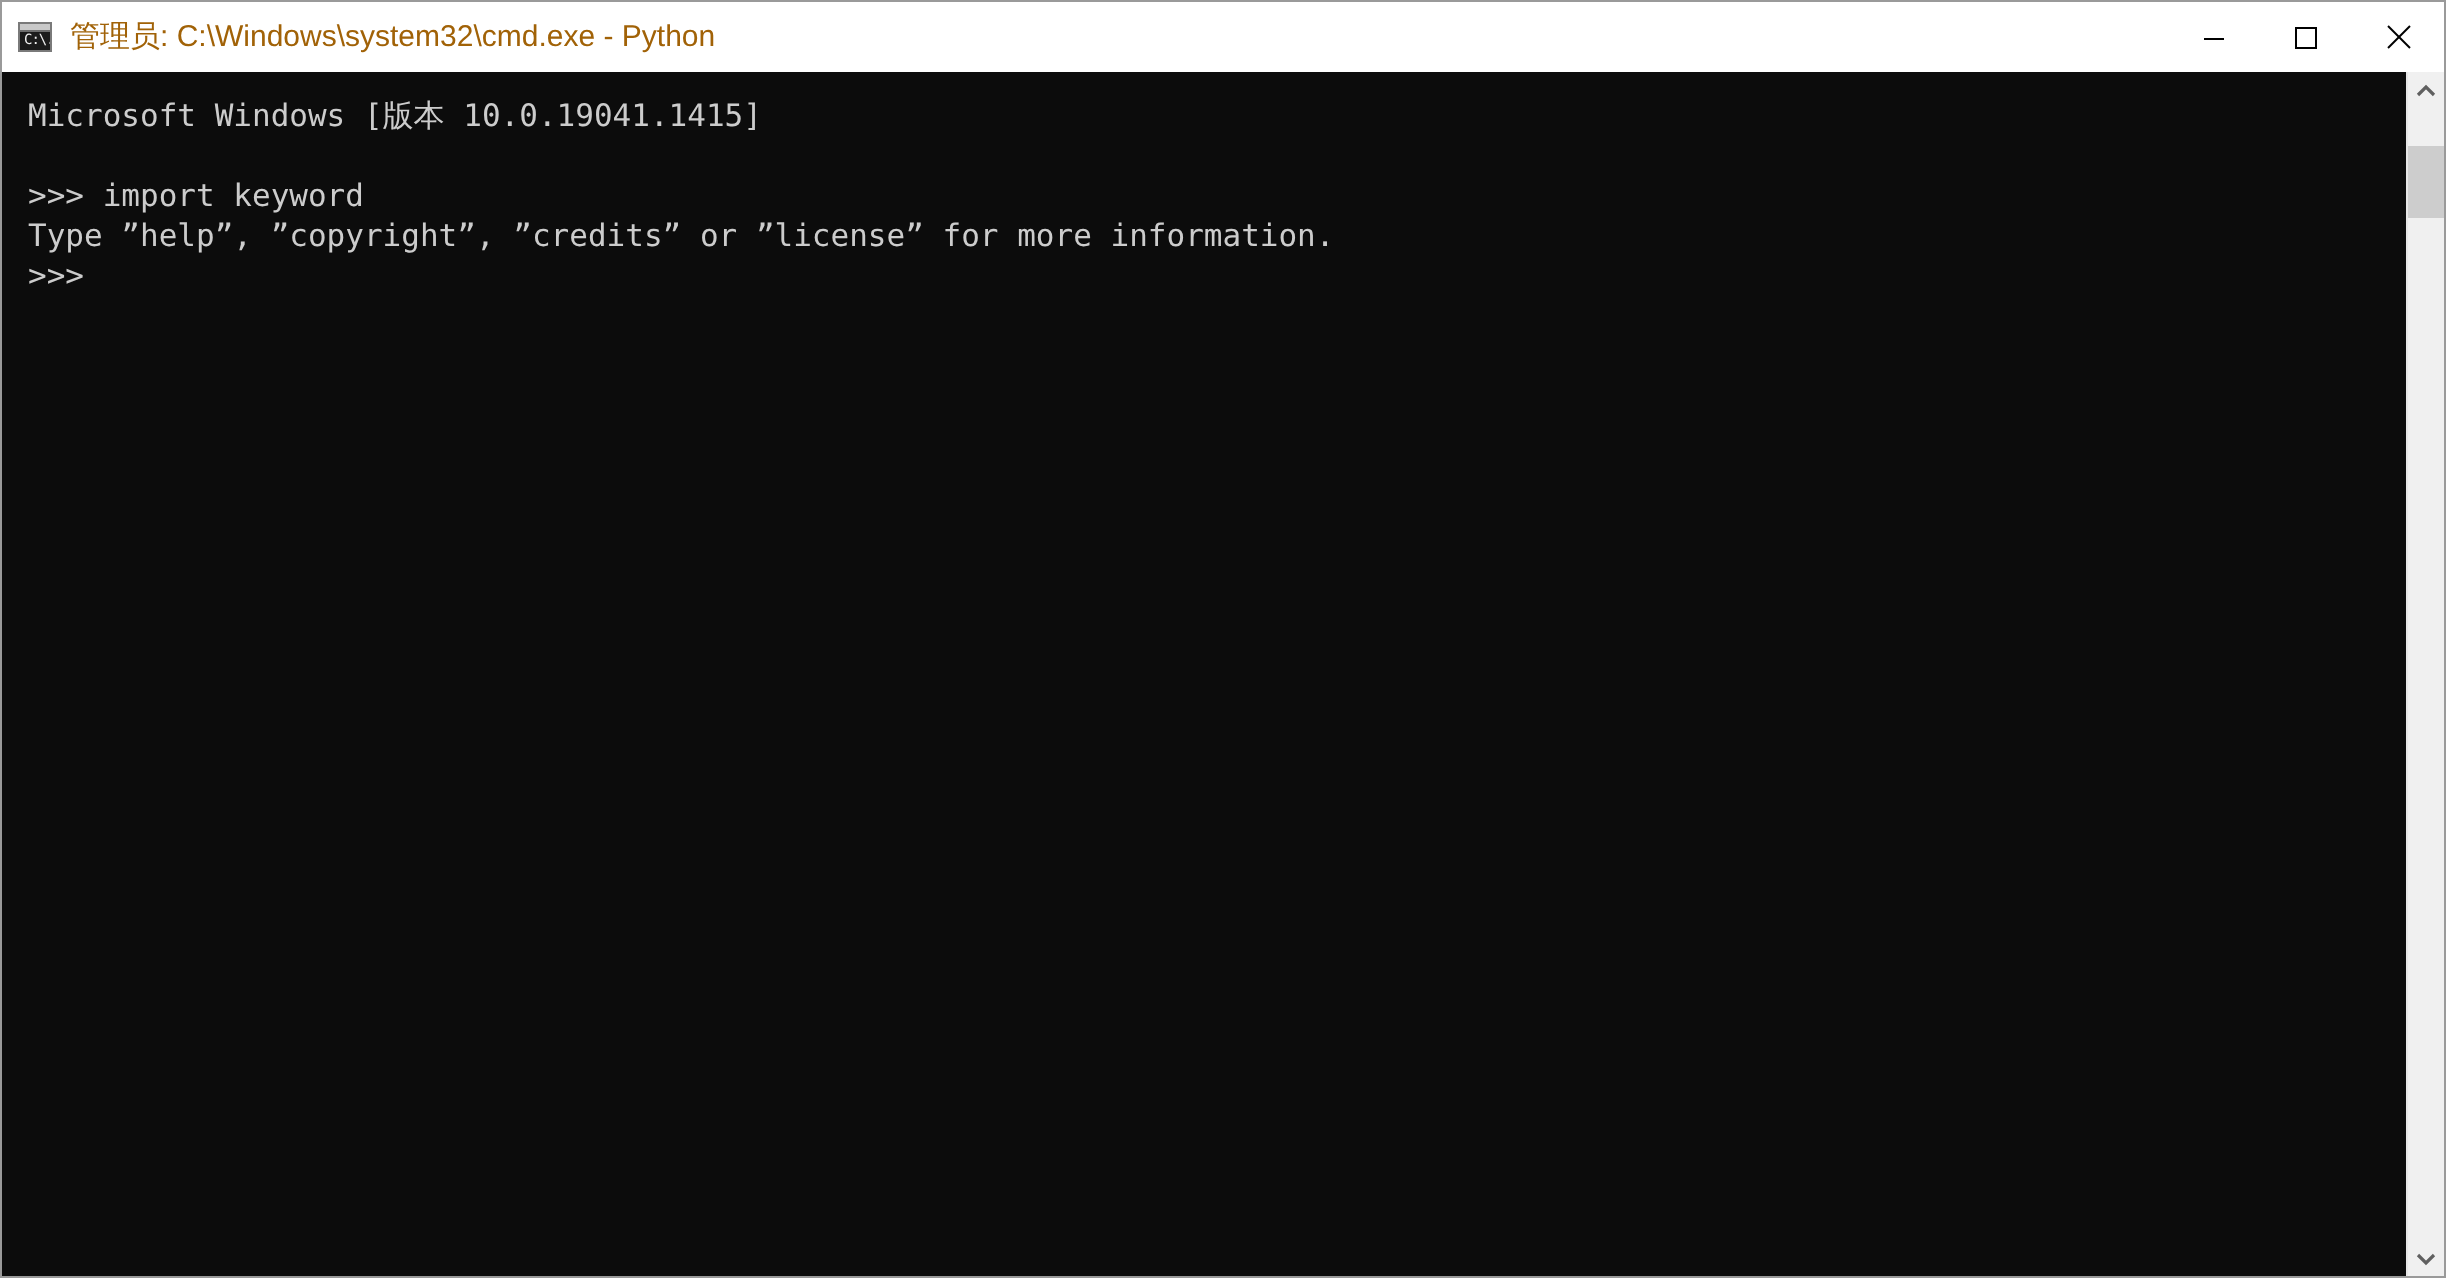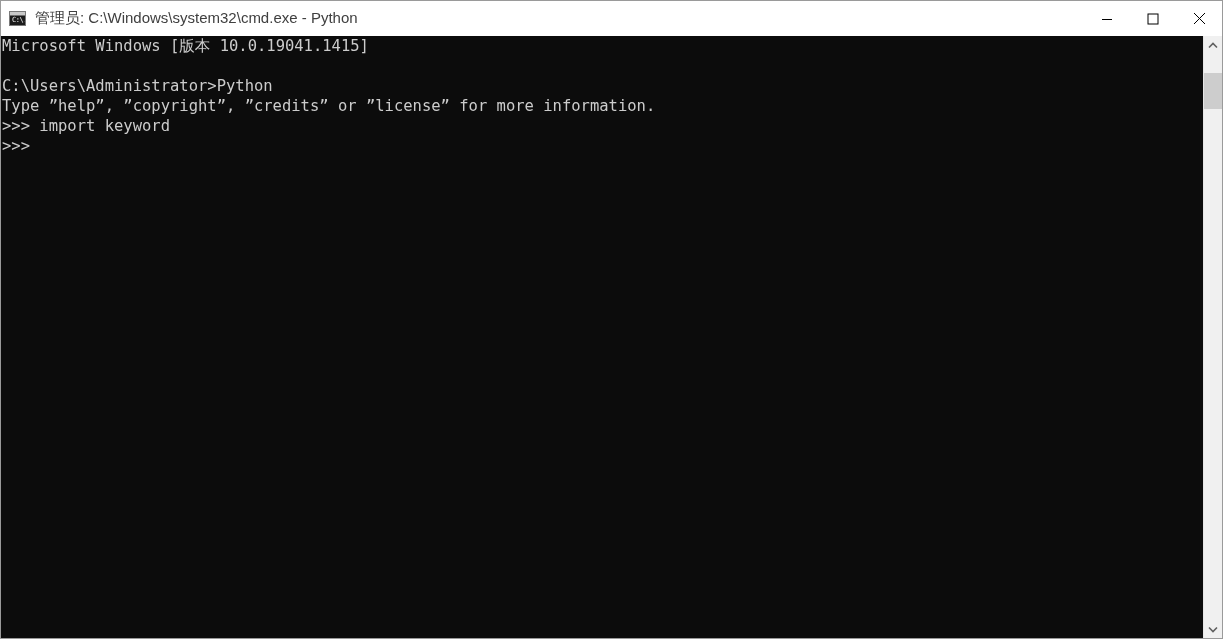--- a/index.html
+++ b/index.html
@@ -69,21 +69,21 @@
     font-size: 7px;
     line-height: 10px;
     letter-spacing: -0.5px;
     text-align: left;
     padding-left: 1px;
   }
 
   .title-text {
     font-family: "Liberation Sans", sans-serif;
     font-size: 15px;
-    color: #404040;
+    color: #a16207;
     white-space: nowrap;
     letter-spacing: 0px;
   }
 
   .window-controls {
     position: absolute;
     right: 0;
     top: 0;
     height: 35px;
     display: flex;
@@ -108,21 +108,21 @@
     display: flex;
     background: #0c0c0c;
     overflow: hidden;
   }
 
   .console-text {
     flex: 1 1 auto;
     position: relative;
     background: #0c0c0c;
     overflow: hidden;
-    padding: 0;
+    padding: 12px;
   }
 
   .line {
     font-family: "DejaVu Sans Mono", "Liberation Mono", monospace;
     font-size: 15.5px;
     line-height: 20px;
     height: 20px;
     color: #cccccc;
     white-space: pre;
     letter-spacing: 0px;
@@ -198,23 +198,22 @@
         </svg>
       </div>
     </div>
   </div>
 
   <div class="console-area">
 
     <div class="console-text">
       <div class="line">Microsoft Windows [版本 10.0.19041.1415]</div>
       <div class="line blank"></div>
-      <div class="line">C:\Users\Administrator&gt;Python</div>
+      <div class="line">&gt;&gt;&gt; import keyword</div>
       <div class="line">Type ”help”, ”copyright”, ”credits” or ”license” for more information.</div>
-      <div class="line">&gt;&gt;&gt; import keyword</div>
       <div class="line">&gt;&gt;&gt;</div>
     </div>
 
     <div class="scrollbar">
       <div class="sb-arrow">
         <svg width="10" height="7" viewBox="0 0 10 7" aria-hidden="true">
           <polyline points="1,5.5 5,1.5 9,5.5" fill="none" stroke="#606060" stroke-width="1.6"></polyline>
         </svg>
       </div>
       <div class="sb-track">

